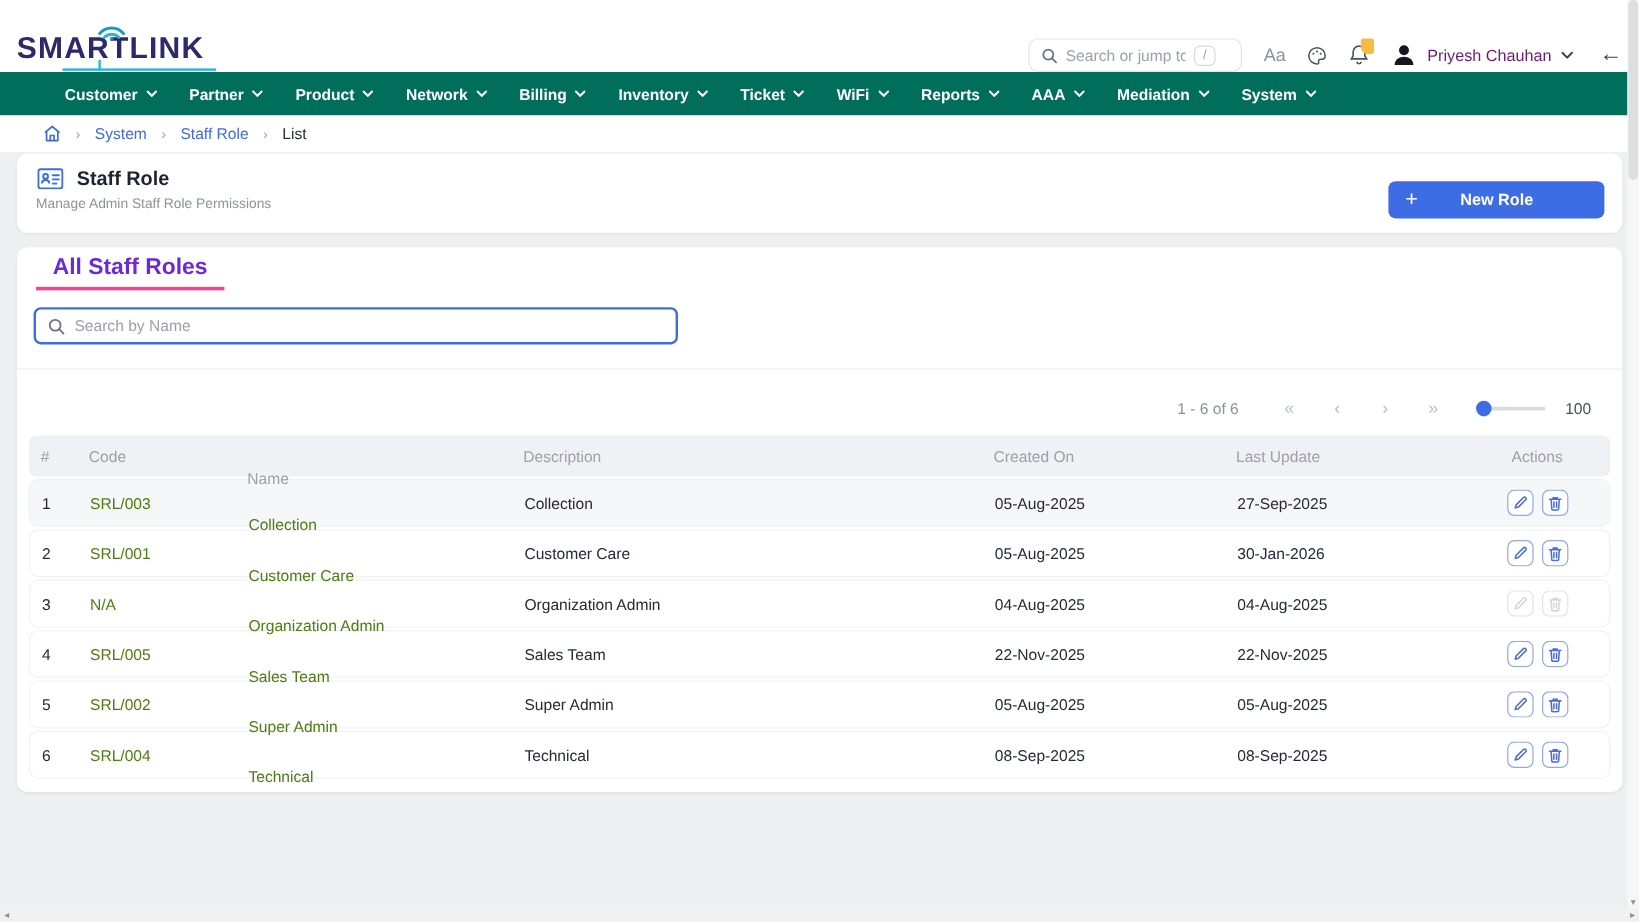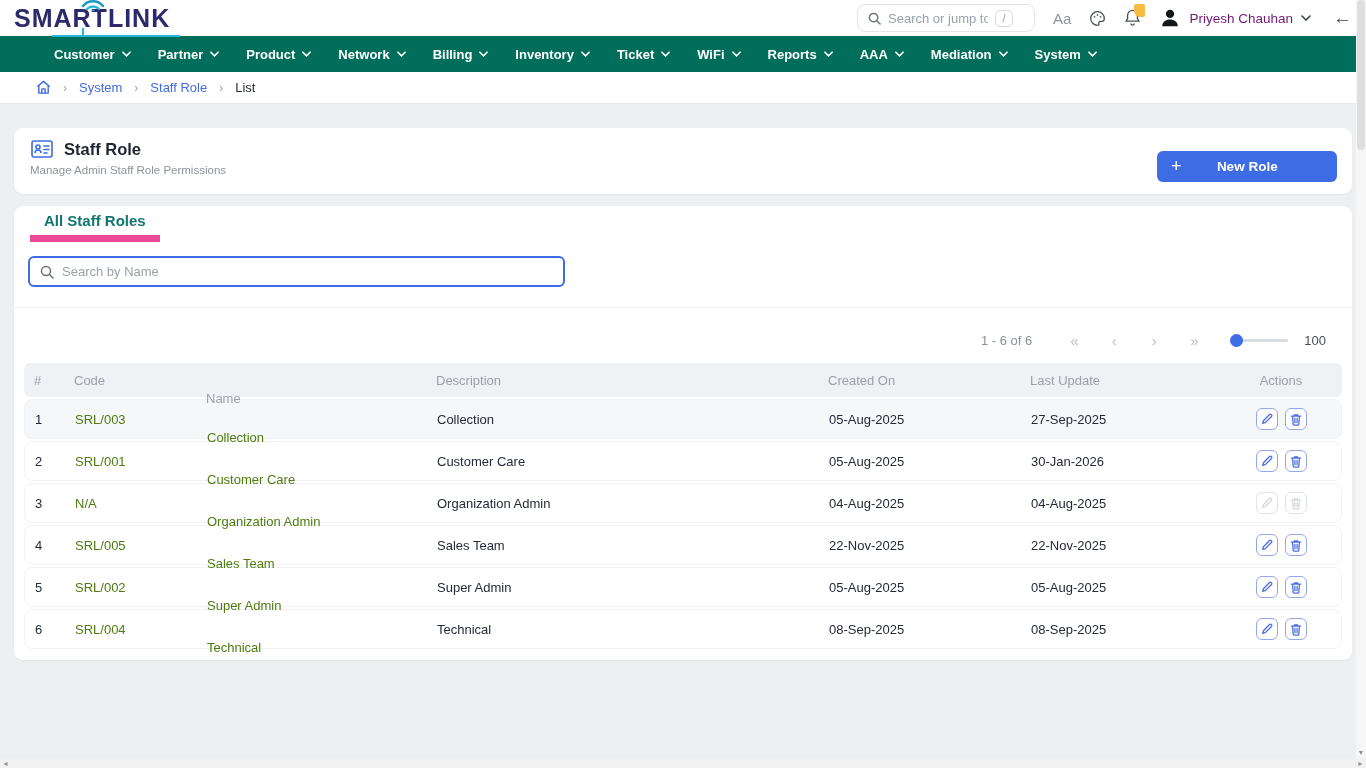--- a/index.html
+++ b/index.html
@@ -1,21 +1,21 @@
 <!DOCTYPE html>
 <html><head>
 <meta charset="utf-8">
 <style>
   * { margin:0; padding:0; box-sizing:border-box; }
   html,body { width:1366px; height:768px; overflow:hidden; }
   body { font-family:"Liberation Sans","DejaVu Sans",sans-serif; background:#edeff1; color:#1d2330; font-size:13px; }
   .screen { position:relative; width:1366px; height:768px; background:#edeff1; overflow:hidden; }
 
   
-  .topbar { height:36px; background:#ffffff; display:flex; align-items:center; padding:0 14px; position:relative; z-index:5; }
+  .topbar { height:60px; background:#ffffff; display:flex; align-items:flex-end; padding:0 14px; position:relative; z-index:5; }
   .logo { position:relative; width:168px; height:40px; display:flex; align-items:center; cursor:pointer; }
   .logo-text { font-size:25px; font-weight:800; letter-spacing:1px; color:#2c2a6b; line-height:1; }
   .logo-wifi { position:absolute; left:66px; top:-1px; }
   .logo-underline { position:absolute; left:38px; right:2px; bottom:1px; height:2px; background:#29b6d8; }
   .logo-underline:before { content:""; position:absolute; left:30px; bottom:0; width:2px; height:9px; background:#29b6d8; }
   .topbar-left { display:flex; align-items:center; gap:28px; margin-left:50px; color:#3c424b; font-size:13.5px; }
   .tb-item { display:flex; align-items:center; gap:6px; cursor:pointer; white-space:nowrap; }
   .refresh { color:#555b64; font-size:15px; }
   .topbar-right { margin-left:auto; display:flex; align-items:center; gap:18px; }
   .global-search { display:flex; align-items:center; gap:7px; border:1px solid #e2e5e9; border-radius:8px; height:28px; padding:0 7px 0 10px; width:178px; color:#9aa1ab; }
@@ -44,21 +44,21 @@
   .title-row { display:flex; align-items:center; gap:10px; }
   .badge-icon-box { width:24px; height:20px; display:flex; align-items:center; justify-content:center; }
   .page-title { font-size:16.5px; font-weight:700; color:#1d2330; }
   .page-subtitle { margin-top:5px; font-size:11.5px; color:#8d939c; }
   .new-role-btn { position:absolute; right:15px; top:23px; width:180px; height:31px; background:#3d6ce5; border:none; border-radius:6px; color:#fff; font-size:13.5px; font-weight:600; cursor:pointer; display:flex; align-items:center; font-family:inherit; }
   .new-role-btn .plus { font-size:18px; font-weight:400; margin-left:14px; }
   .new-role-btn .lbl { flex:1; text-align:center; margin-right:24px; }
 
   .main-card { position:absolute; left:14px; right:14px; top:206px; height:454px; background:#fff; border-radius:9px; box-shadow:0 1px 2px rgba(20,30,50,.05); }
   .tab-row { display:flex; padding:0 16px; height:36px; align-items:stretch; }
-  .tab { display:flex; align-items:center; padding:0 14px; color:#0f766e; font-size:15px; font-weight:600; border-bottom:7px solid #ec4899; cursor:pointer; }
+  .tab { display:flex; align-items:center; padding:0 14px; color:#6d28d9; font-size:19px; font-weight:600; border-bottom:3px solid #ec4899; cursor:pointer; }
   .search-section { padding:14px 14px 20px 14px; border-bottom:1px solid #edeff2; }
   .name-search { display:flex; align-items:center; gap:8px; width:537px; height:31px; border:2px solid #3d6ce5; border-radius:6px; padding:0 10px; background:#fff; }
   .name-search input { border:none; outline:none; flex:1; font-size:13px; color:#1d4ed8; font-family:inherit; }
   .name-search input::placeholder { color:#9aa1ab; }
 
   
   .pagination { display:flex; align-items:center; justify-content:flex-end; gap:0; padding:24px 26px 14px 0; }
   .page-range { color:#8b929b; font-size:13px; margin-right:22px; }
   .pg-btn { color:#b9bfc7; font-size:15px; width:40px; text-align:center; cursor:pointer; user-select:none; }
   .size-slider { display:flex; align-items:center; margin-left:18px; }

